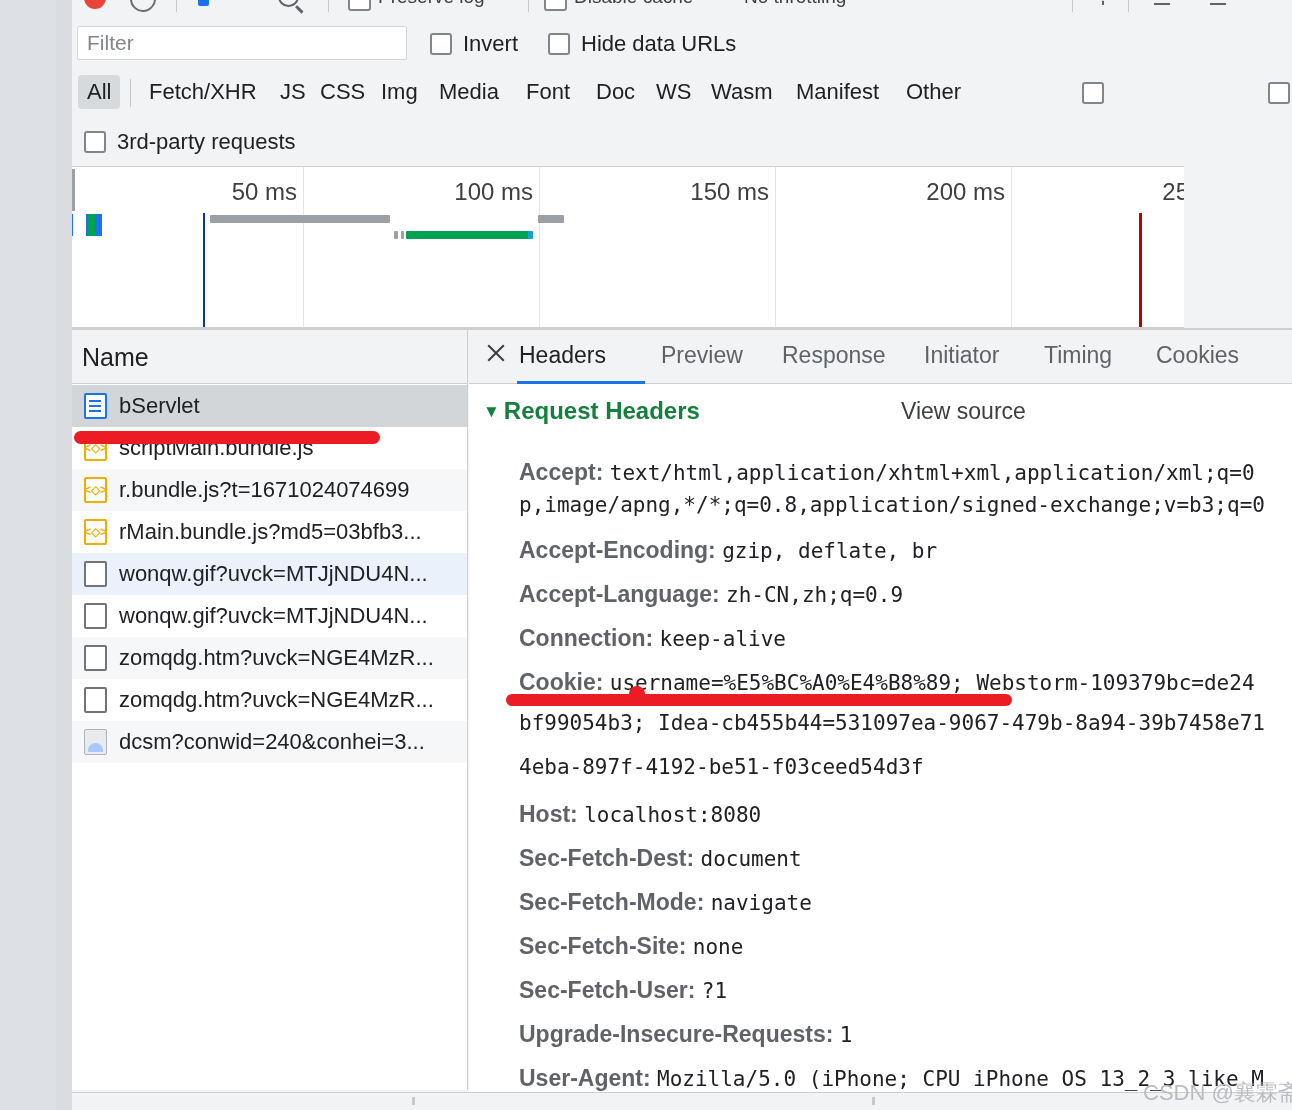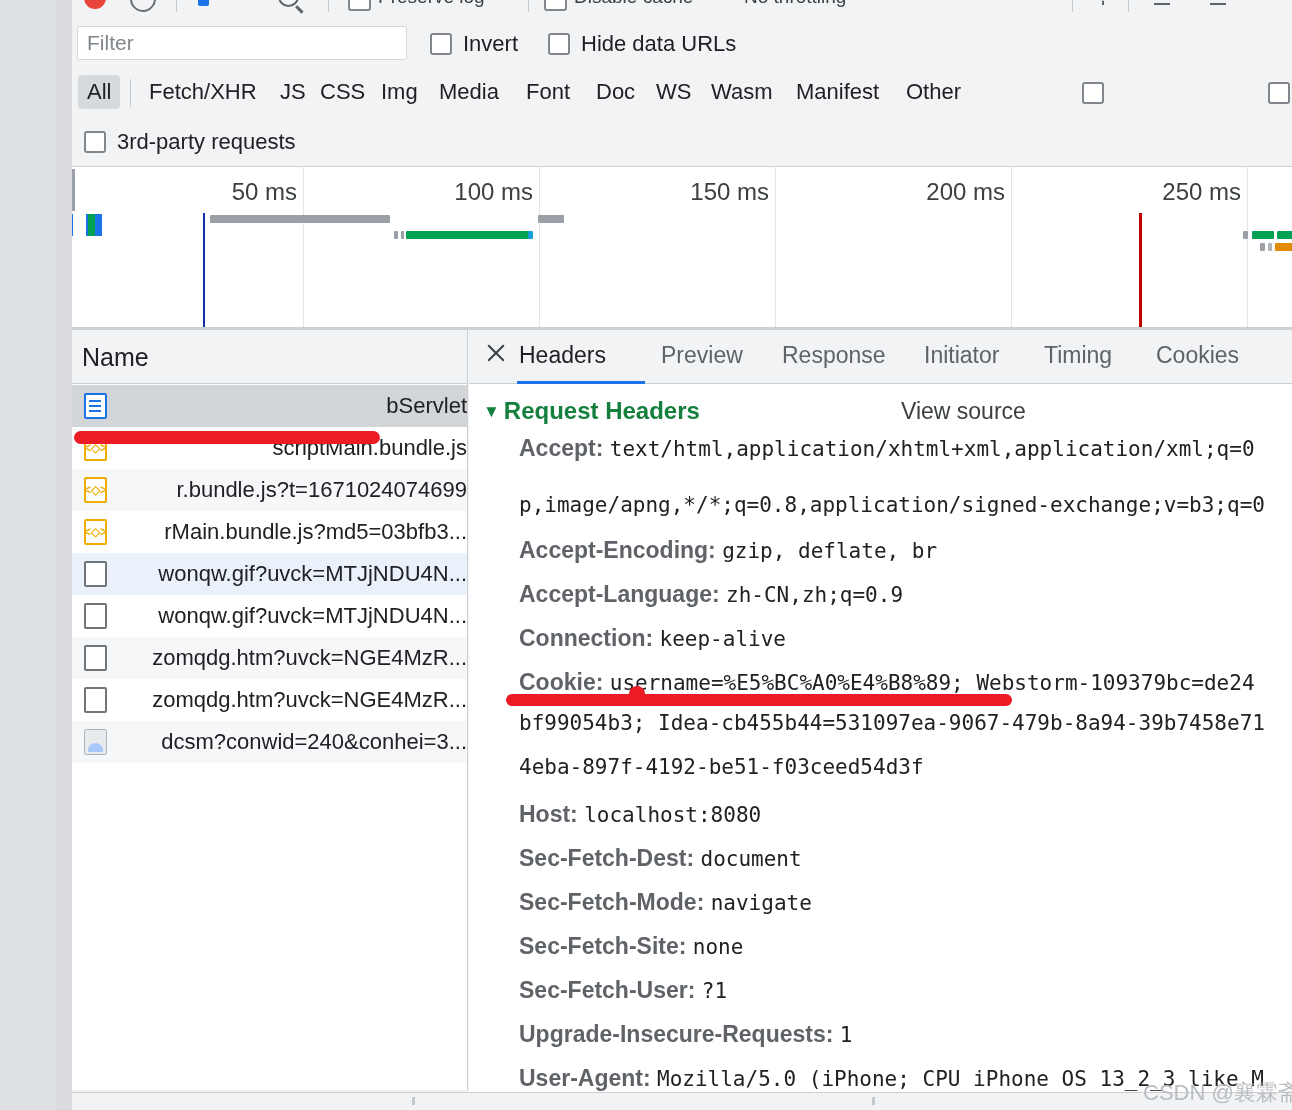--- a/index.html
+++ b/index.html
@@ -42,41 +42,41 @@
   
   .type-row{position:absolute;left:72px;top:71px;width:1096px;height:48px;background:#f1f3f4;}
   .type-btn{position:absolute;top:4px;font-size:22px;color:#202124;padding:4px 9px;border-radius:4px;white-space:nowrap;cursor:default;}
   .type-btn.active{background:#d7dadd;}
   .type-div{position:absolute;top:8px;width:1px;height:28px;background:#c6c9cc;}
 
   
   .third-row{position:absolute;left:72px;top:119px;width:1220px;height:45px;background:#f1f3f4;}
 
   
-  .overview{position:absolute;left:72px;top:166px;width:1220px;height:162px;background:#ffffff;
+  .overview{position:absolute;left:72px;top:166px;width:1112px;height:162px;background:#ffffff;
     border-top:1px solid #cdd0d3;border-bottom:1px solid #cdd0d3;box-sizing:border-box;overflow:hidden;}
   .ov-tick{position:absolute;top:0;width:1px;height:162px;background:#e3e5e7;}
   .ov-lbl{position:absolute;top:11px;font-size:24px;color:#3c4043;transform:translateX(-100%);padding-right:6px;white-space:nowrap;}
   .ov-sel{position:absolute;left:0;top:2px;width:3px;height:42px;background:#9aa0a6;}
   .ev-blue{position:absolute;width:2px;top:46px;height:116px;background:#1130a8;}
   .ev-red{position:absolute;width:3px;top:46px;height:116px;background:#c00000;}
   .bar{position:absolute;height:8px;border-radius:1px;}
   .blueblock{position:absolute;left:-2px;top:47px;width:32px;height:22px;background:#1a73e8;}
   .blueblock .g{position:absolute;left:18px;top:0;width:7px;height:22px;background:#00a152;}
   .blueblock .w{position:absolute;left:3px;top:0;width:13px;height:22px;background:#ffffff;}
 
   
   .mid-split{position:absolute;left:72px;top:328px;width:1220px;height:2px;background:#cdd0d3;}
 
   
   .req-pane{position:absolute;left:72px;top:330px;width:396px;height:760px;background:#ffffff;border-right:1px solid #cdd0d3;box-sizing:border-box;}
   .req-head{position:absolute;left:0;top:0;width:395px;height:54px;background:#f1f3f4;border-bottom:1px solid #cdd0d3;box-sizing:border-box;}
   .req-head span{position:absolute;left:10px;top:13px;font-size:25px;color:#202124;}
   .req-list{position:absolute;left:0;top:55px;width:395px;height:704px;overflow:hidden;}
-  .req-row{position:relative;height:42px;display:flex;align-items:center;padding-left:12px;box-sizing:border-box;justify-content:space-between;}
+  .req-row{position:relative;height:42px;display:flex;align-items:center;padding-left:12px;box-sizing:border-box;}
   .req-row.odd{background:#f6f7f8;}
   .req-row.even{background:#ffffff;}
   .req-row.sel{background:#d3d6d9;}
   .req-row.hl{background:#eaf1fb;}
   .req-name{font-size:22px;color:#202124;white-space:nowrap;overflow:hidden;margin-left:12px;}
   .ic{width:23px;height:26px;flex:0 0 23px;position:relative;}
   .ic-doc{border:2px solid #1a73e8;border-radius:2px;background:#fff;box-sizing:border-box;}
   .ic-doc i{position:absolute;left:3px;width:12px;height:2px;background:#1a73e8;display:block;}
   .ic-js{border:2px solid #f0ad00;border-radius:2px;background:#fff;box-sizing:border-box;
     display:flex;align-items:center;justify-content:center;font-size:12px;color:#f0ad00;font-weight:bold;}
@@ -307,21 +307,21 @@
       <div class="det-tab" style="left:687px;">Cookies</div>
       <div class="tab-underline" style="left:48px;width:128px;"></div>
     </div>
 
     <div class="det-body">
       <div class="sec-title">
         <span class="tri">▼</span><span>Request Headers</span>
       </div>
       <div class="view-src">View source</div>
 
-      <div class="hdr" style="top:48px;">
+      <div class="hdr" style="top:72px;">
         <b>Accept:</b>
         <span class="v">text/html,application/xhtml+xml,application/xml;q=0</span>
       </div>
       <div class="cont" style="top:108px;">p,image/apng,*/*;q=0.8,application/signed-exchange;v=b3;q=0</div>
 
       <div class="hdr" style="top:150px;">
         <b>Accept-Encoding:</b>
         <span class="v">gzip, deflate, br</span>
       </div>
 

